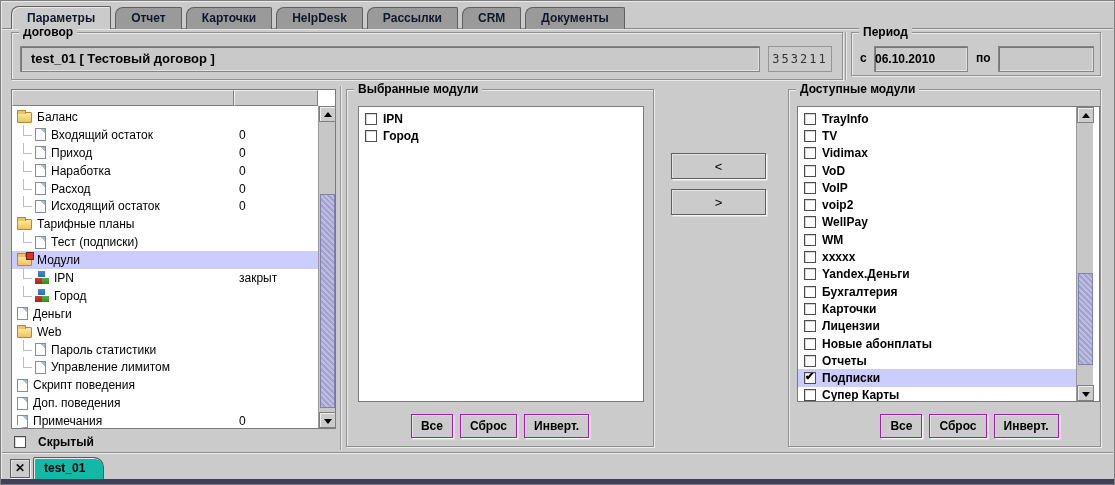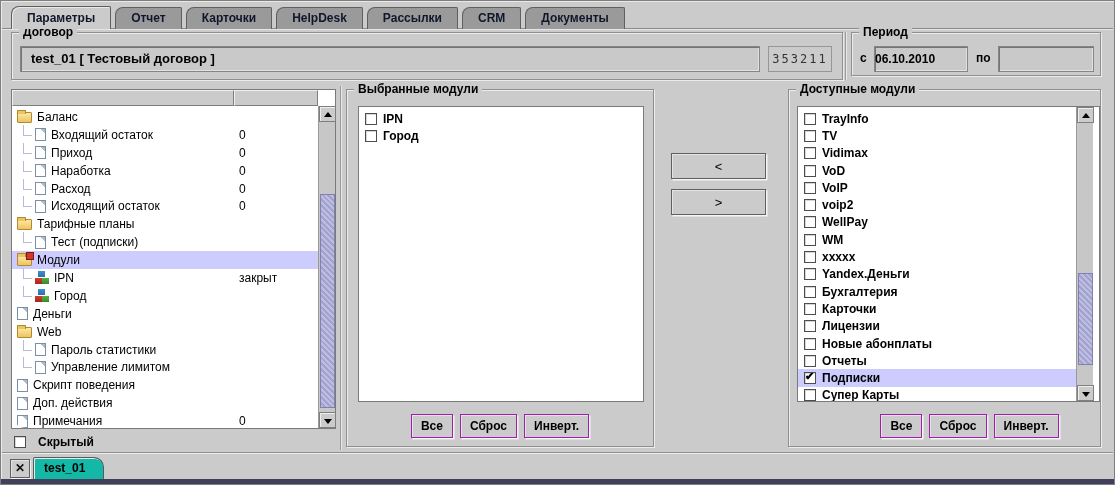--- a/index.html
+++ b/index.html
@@ -282,21 +282,21 @@
             
             <span class="icon icon-doc"></span>
             <span class="tlabel">Скрипт поведения</span>
             <span class="tvalue"></span>
           </span>
         </div>
         <div class="trow">
           <span class="x" style="display:contents">
             
             <span class="icon icon-doc"></span>
-            <span class="tlabel">Доп. действия</span>
+            <span class="tlabel">Доп. поведения</span>
             <span class="tvalue"></span>
           </span>
         </div>
         <div class="trow">
           <span class="x" style="display:contents">
             
             <span class="icon icon-doc"></span>
             <span class="tlabel">Примечания</span>
             <span class="tvalue">0</span>
           </span>

